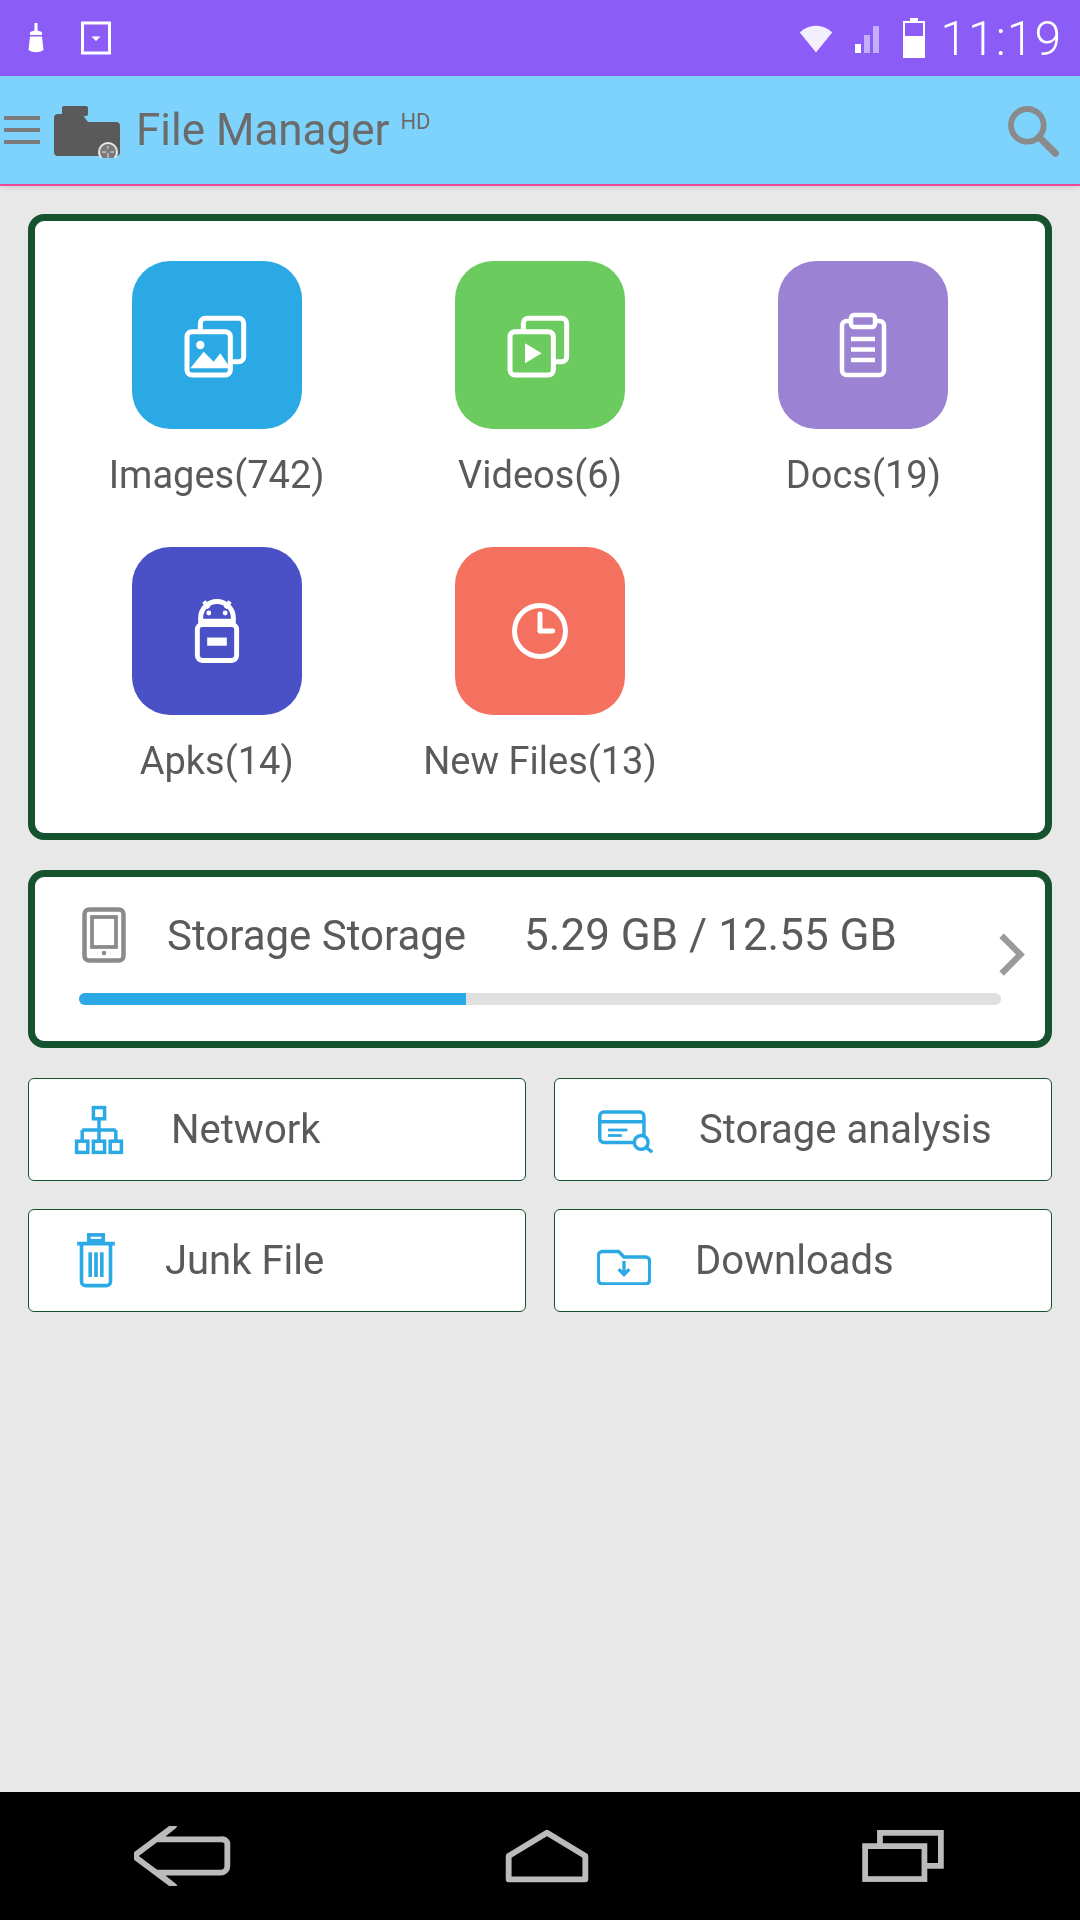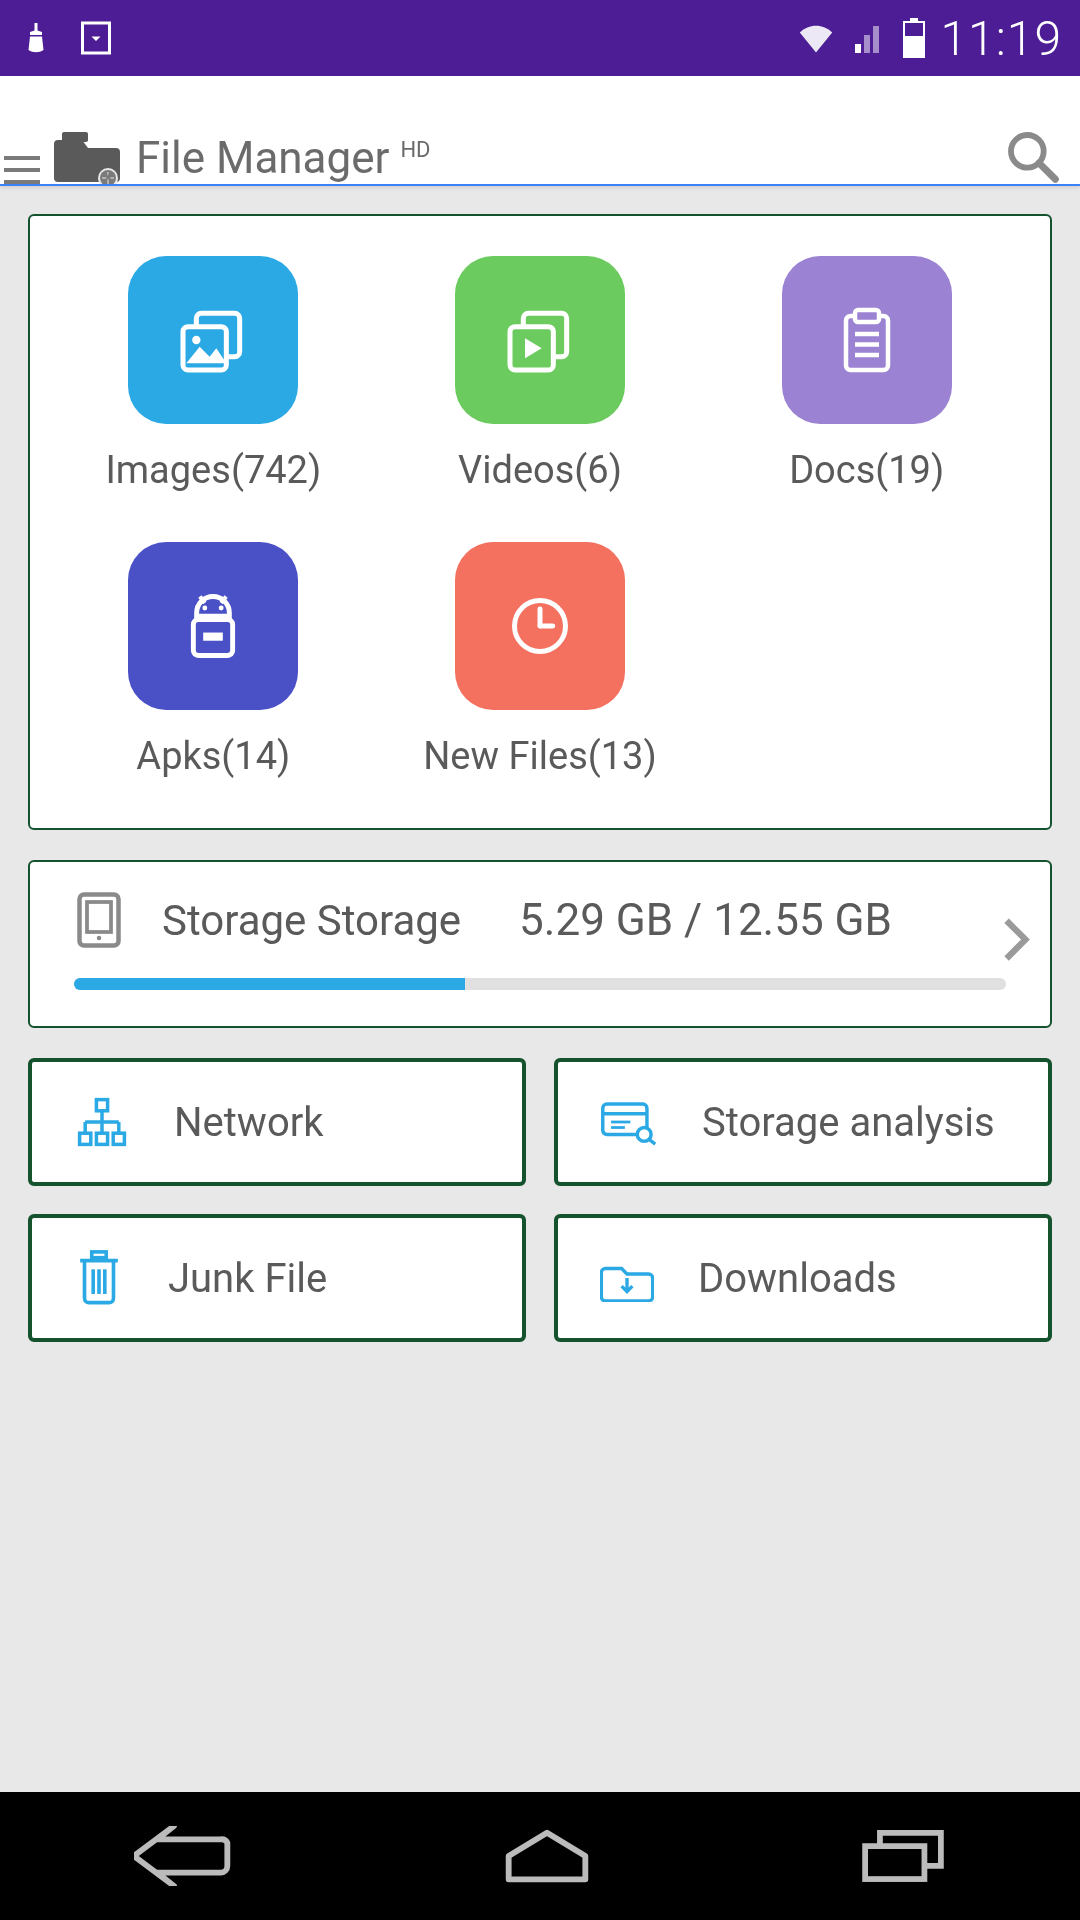--- a/index.html
+++ b/index.html
@@ -1,42 +1,42 @@
 <!DOCTYPE html>
 <html><head>
 <meta charset="utf-8">
 <style>
 *{margin:0;padding:0;box-sizing:border-box;font-family:-apple-system,BlinkMacSystemFont,"Segoe UI",Roboto,sans-serif}
 body{width:1080px;height:1920px;background:#e8e8e8;overflow:hidden;position:relative}
-.status-bar{height:76px;background:#4c1d95;display:flex;justify-content:space-between;align-items:center;padding:0 18px;color:#fff}
+.status-bar{height:76px;background:#8b5cf6;display:flex;justify-content:space-between;align-items:center;padding:0 18px;color:#fff}
 .status-left{display:flex;gap:24px;align-items:center}
 .status-right{display:flex;gap:14px;align-items:center}
 .status-time{font-size:48px;font-weight:300;letter-spacing:1px}
-.app-bar{height:110px;background:#ffffff;display:flex;align-items:flex-end;padding:0 20px;border-bottom:2px solid #3b82f6;box-shadow:0 2px 4px rgba(0,0,0,0.1)}
+.app-bar{height:110px;background:#7dd3fc;display:flex;align-items:center;padding:0 20px;border-bottom:2px solid #ec4899;box-shadow:0 2px 4px rgba(0,0,0,0.1)}
 .menu-icon{width:36px;height:28px;display:flex;flex-direction:column;justify-content:space-between;margin-right:0;margin-left:-16px}
 .menu-icon span{height:4px;background:#7a7a7a;width:100%}
 .folder-icon{width:70px;height:56px;position:relative;margin-left:12px}
 .app-title{font-size:44px;color:#6b6b6b;margin-left:14px;font-weight:400}
 .app-title sup{font-size:22px;vertical-align:super}
 .search-btn{margin-left:auto;width:56px;height:56px}
 .content{padding:28px}
-.card{background:#fff;border:2px solid #14532d;border-radius:6px}
+.card{background:#fff;border:7px solid #14532d;border-radius:16px}
 .categories{padding:40px 20px 50px;display:grid;grid-template-columns:repeat(3,1fr);row-gap:50px}
 .cat-item{display:flex;flex-direction:column;align-items:center;gap:24px}
 .cat-tile{width:170px;height:168px;border-radius:38px;display:flex;align-items:center;justify-content:center}
 .cat-label{font-size:38px;color:#5a5a5a}
 .storage{margin-top:30px;padding:28px 44px 36px;position:relative}
 .storage-row{display:flex;align-items:center;gap:38px}
 .storage-title{font-size:42px;color:#5a5a5a;flex-shrink:0}
 .storage-usage{font-size:44px;color:#5a5a5a;margin-left:20px}
 .storage-arrow{position:absolute;right:20px;top:50%;transform:translateY(-60%)}
 .progress-track{margin-top:28px;height:12px;background:#e0e0e0;border-radius:6px;overflow:hidden}
 .progress-fill{height:100%;background:#2ba9e5}
 .tools{margin-top:30px;display:grid;grid-template-columns:1fr 1fr;gap:28px}
-.tool-item{background:#fff;border:4px solid #14532d;border-radius:6px;height:128px;display:flex;align-items:center;padding:0 42px;gap:44px}
+.tool-item{background:#fff;border:1px solid #14532d;border-radius:6px;height:103px;display:flex;align-items:center;padding:0 42px;gap:44px}
 .tool-label{font-size:40px;color:#5a5a5a}
 .nav-bar{position:absolute;bottom:0;left:0;right:0;height:128px;background:#000;display:flex;justify-content:space-around;align-items:center}
 svg{display:block}
 </style>
 </head>
 <body>
 
 <div class="status-bar">
   <div class="status-left">
     <span>

